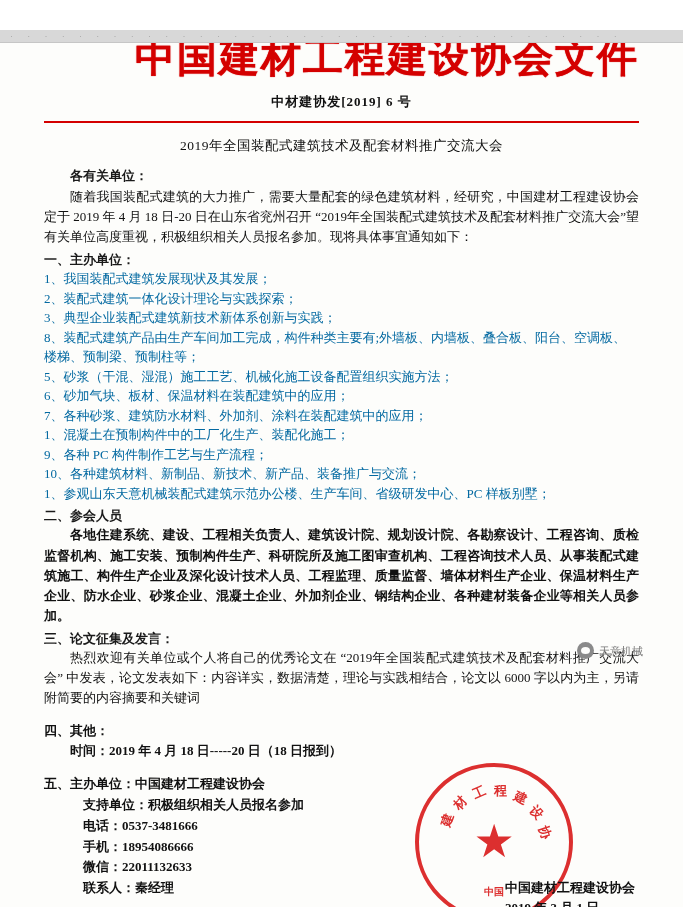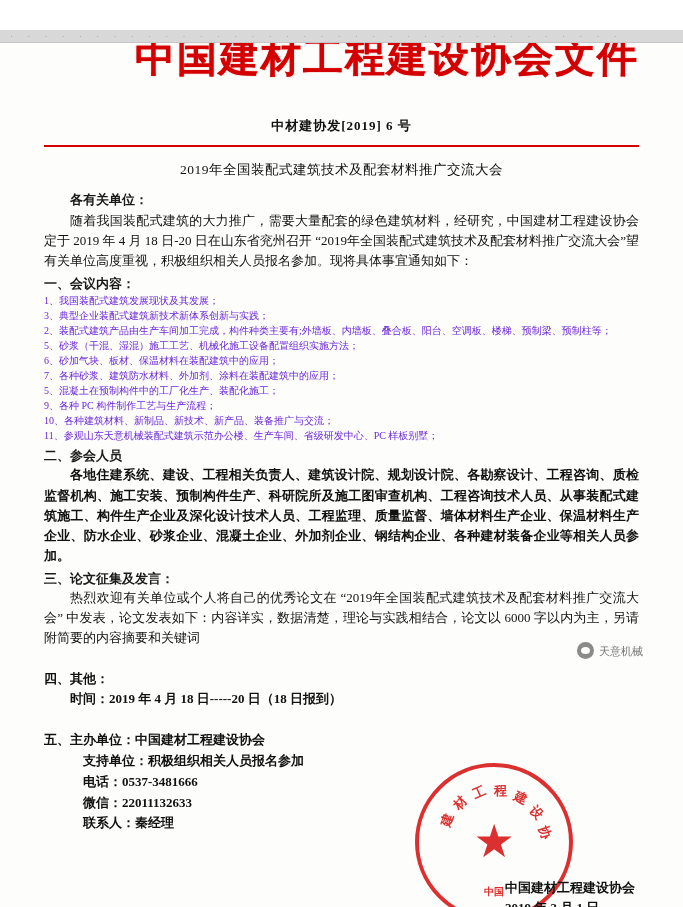--- a/index.html
+++ b/index.html
@@ -45,21 +45,21 @@
     font-size: 40px;
     letter-spacing: 2px;
     margin-top: 30px;
     text-shadow: 0 0 1px #d40000;
   }
   .doc-number {
     text-align: center;
     font-size: 13px;
     font-weight: bold;
     color: #111;
-    margin-top: 32px;
+    margin-top: 8px;
     letter-spacing: 1px;
   }
   .red-rule {
     border: none;
     border-top: 2px solid #d40000;
     margin: 10px 0 14px 0;
   }
   .subject {
     text-align: center;
     font-size: 13.5px;
@@ -76,26 +76,26 @@
   }
   .p-indent { text-indent: 2em; }
   .salutation { text-indent: 2em; font-weight: bold; font-size: 13px; margin-bottom: 2px;}
   .b { font-weight: bold; }
   .section-head {
     font-size: 13px;
     font-weight: bold;
     margin-top: 4px;
   }
   .list-line {
-    font-size: 10px;
+    font-size: 13px;
     line-height: 1.5;
-    color: #6d28d9;
+    color: #0369a1;
   }
   .para-block { margin-bottom: 2px; }
-  .tail-block { margin-top: 20px; }
+  .tail-block { margin-top: 12px; }
   .tail-line {
     font-size: 13px;
     line-height: 1.6;
     font-weight: bold;
     color: #111;
   }
   .indent1 { padding-left: 2em; }
   .indent2 { padding-left: 3em; }
   
   .wechat-logo {
@@ -188,31 +188,32 @@
   <div class="doc-title">中国建材工程建设协会文件</div>
   <div class="doc-number">中材建协发[2019] 6 号</div>
   <hr class="red-rule">
 
   <div class="subject">2019年全国装配式建筑技术及配套材料推广交流大会</div>
 
   <div class="salutation">各有关单位：</div>
 
   <div class="body-text p-indent para-block">随着我国装配式建筑的大力推广，需要大量配套的绿色建筑材料，经研究，中国建材工程建设协会定于 2019 年 4 月 18 日-20 日在山东省兖州召开 “2019年全国装配式建筑技术及配套材料推广交流大会”望有关单位高度重视，积极组织相关人员报名参加。现将具体事宜通知如下：</div>
 
-  <div class="section-head">一、会议内容：</div>
+  <div class="section-head">一、主办单位：</div>
   <div class="list-line">1、我国装配式建筑发展现状及其发展；</div>
+  <div class="list-line">2、装配式建筑一体化设计理论与实践探索；</div>
   <div class="list-line">3、典型企业装配式建筑新技术新体系创新与实践；</div>
-  <div class="list-line">2、装配式建筑产品由生产车间加工完成，构件种类主要有;外墙板、内墙板、叠合板、阳台、空调板、楼梯、预制梁、预制柱等；</div>
+  <div class="list-line">8、装配式建筑产品由生产车间加工完成，构件种类主要有;外墙板、内墙板、叠合板、阳台、空调板、楼梯、预制梁、预制柱等；</div>
   <div class="list-line">5、砂浆（干混、湿混）施工工艺、机械化施工设备配置组织实施方法；</div>
   <div class="list-line">6、砂加气块、板材、保温材料在装配建筑中的应用；</div>
   <div class="list-line">7、各种砂浆、建筑防水材料、外加剂、涂料在装配建筑中的应用；</div>
-  <div class="list-line">5、混凝土在预制构件中的工厂化生产、装配化施工；</div>
+  <div class="list-line">1、混凝土在预制构件中的工厂化生产、装配化施工；</div>
   <div class="list-line">9、各种 PC 构件制作工艺与生产流程；</div>
   <div class="list-line">10、各种建筑材料、新制品、新技术、新产品、装备推广与交流；</div>
-  <div class="list-line">11、参观山东天意机械装配式建筑示范办公楼、生产车间、省级研发中心、PC 样板别墅；</div>
+  <div class="list-line">1、参观山东天意机械装配式建筑示范办公楼、生产车间、省级研发中心、PC 样板别墅；</div>
 
   <div class="section-head">二、参会人员</div>
   <div class="body-text p-indent para-block b">各地住建系统、建设、工程相关负责人、建筑设计院、规划设计院、各勘察设计、工程咨询、质检监督机构、施工安装、预制构件生产、科研院所及施工图审查机构、工程咨询技术人员、从事装配式建筑施工、构件生产企业及深化设计技术人员、工程监理、质量监督、墙体材料生产企业、保温材料生产企业、防水企业、砂浆企业、混凝土企业、外加剂企业、钢结构企业、各种建材装备企业等相关人员参加。</div>
 
   <div class="section-head">三、论文征集及发言：</div>
   <div class="body-text p-indent para-block">热烈欢迎有关单位或个人将自己的优秀论文在 “2019年全国装配式建筑技术及配套材料推广交流大会” 中发表，论文发表如下：内容详实，数据清楚，理论与实践相结合，论文以 6000 字以内为主，另请附简要的内容摘要和关键词</div>
 
   <div class="wechat-logo">
     <span class="circle"></span>
     <span>天意机械</span>
@@ -220,20 +221,21 @@
 
   <div class="tail-block">
     <div class="tail-line">四、其他：</div>
     <div class="tail-line indent1">时间：2019 年 4 月 18 日-----20 日（18 日报到）</div>
   </div>
 
   <div class="tail-block">
     <div class="tail-line">五、主办单位：中国建材工程建设协会</div>
     <div class="tail-line indent2">支持单位：积极组织相关人员报名参加</div>
     <div class="tail-line indent2">电话：0537-3481666</div>
+    <div class="tail-line indent2">手机：18954086666</div>
     <div class="tail-line indent2">微信：22011132633</div>
     <div class="tail-line indent2">联系人：秦经理</div>
   </div>
 
   <div class="seal">
     <div class="ring-text">
       <span style="transform: rotate(-72deg) translate(0,-60px) rotate(0deg);">建</span>
       <span style="transform: rotate(-48deg) translate(0,-60px) rotate(0deg);">材</span>
       <span style="transform: rotate(-24deg) translate(0,-60px) rotate(0deg);">工</span>
       <span style="transform: rotate(0deg) translate(0,-60px) rotate(0deg);">程</span>

